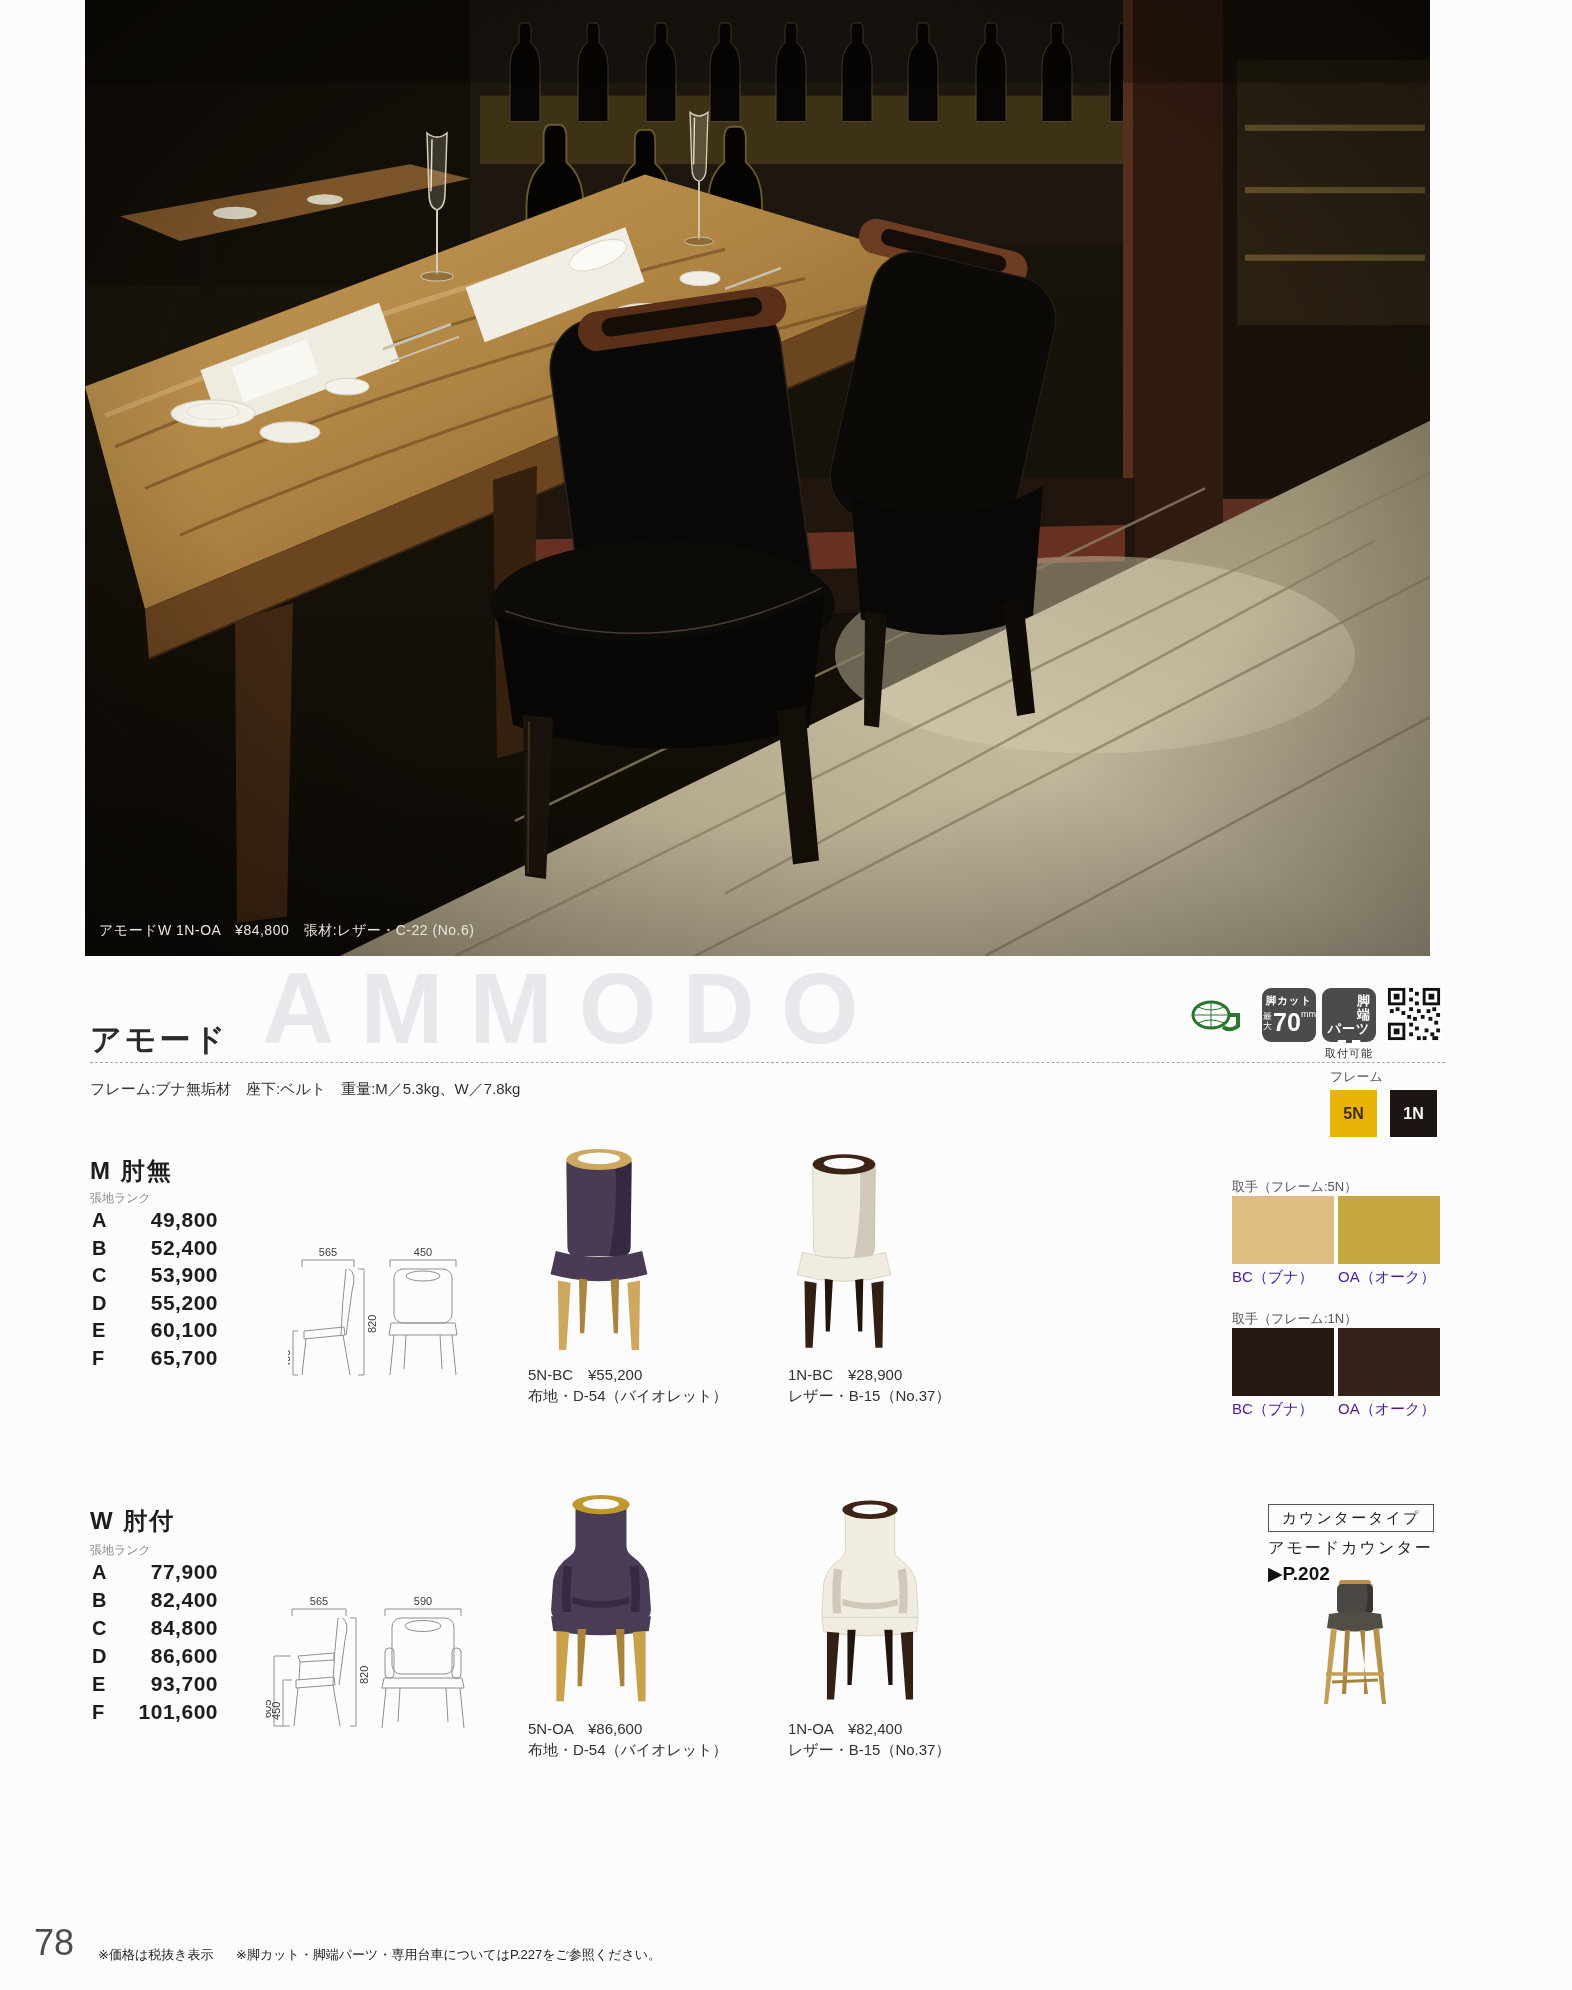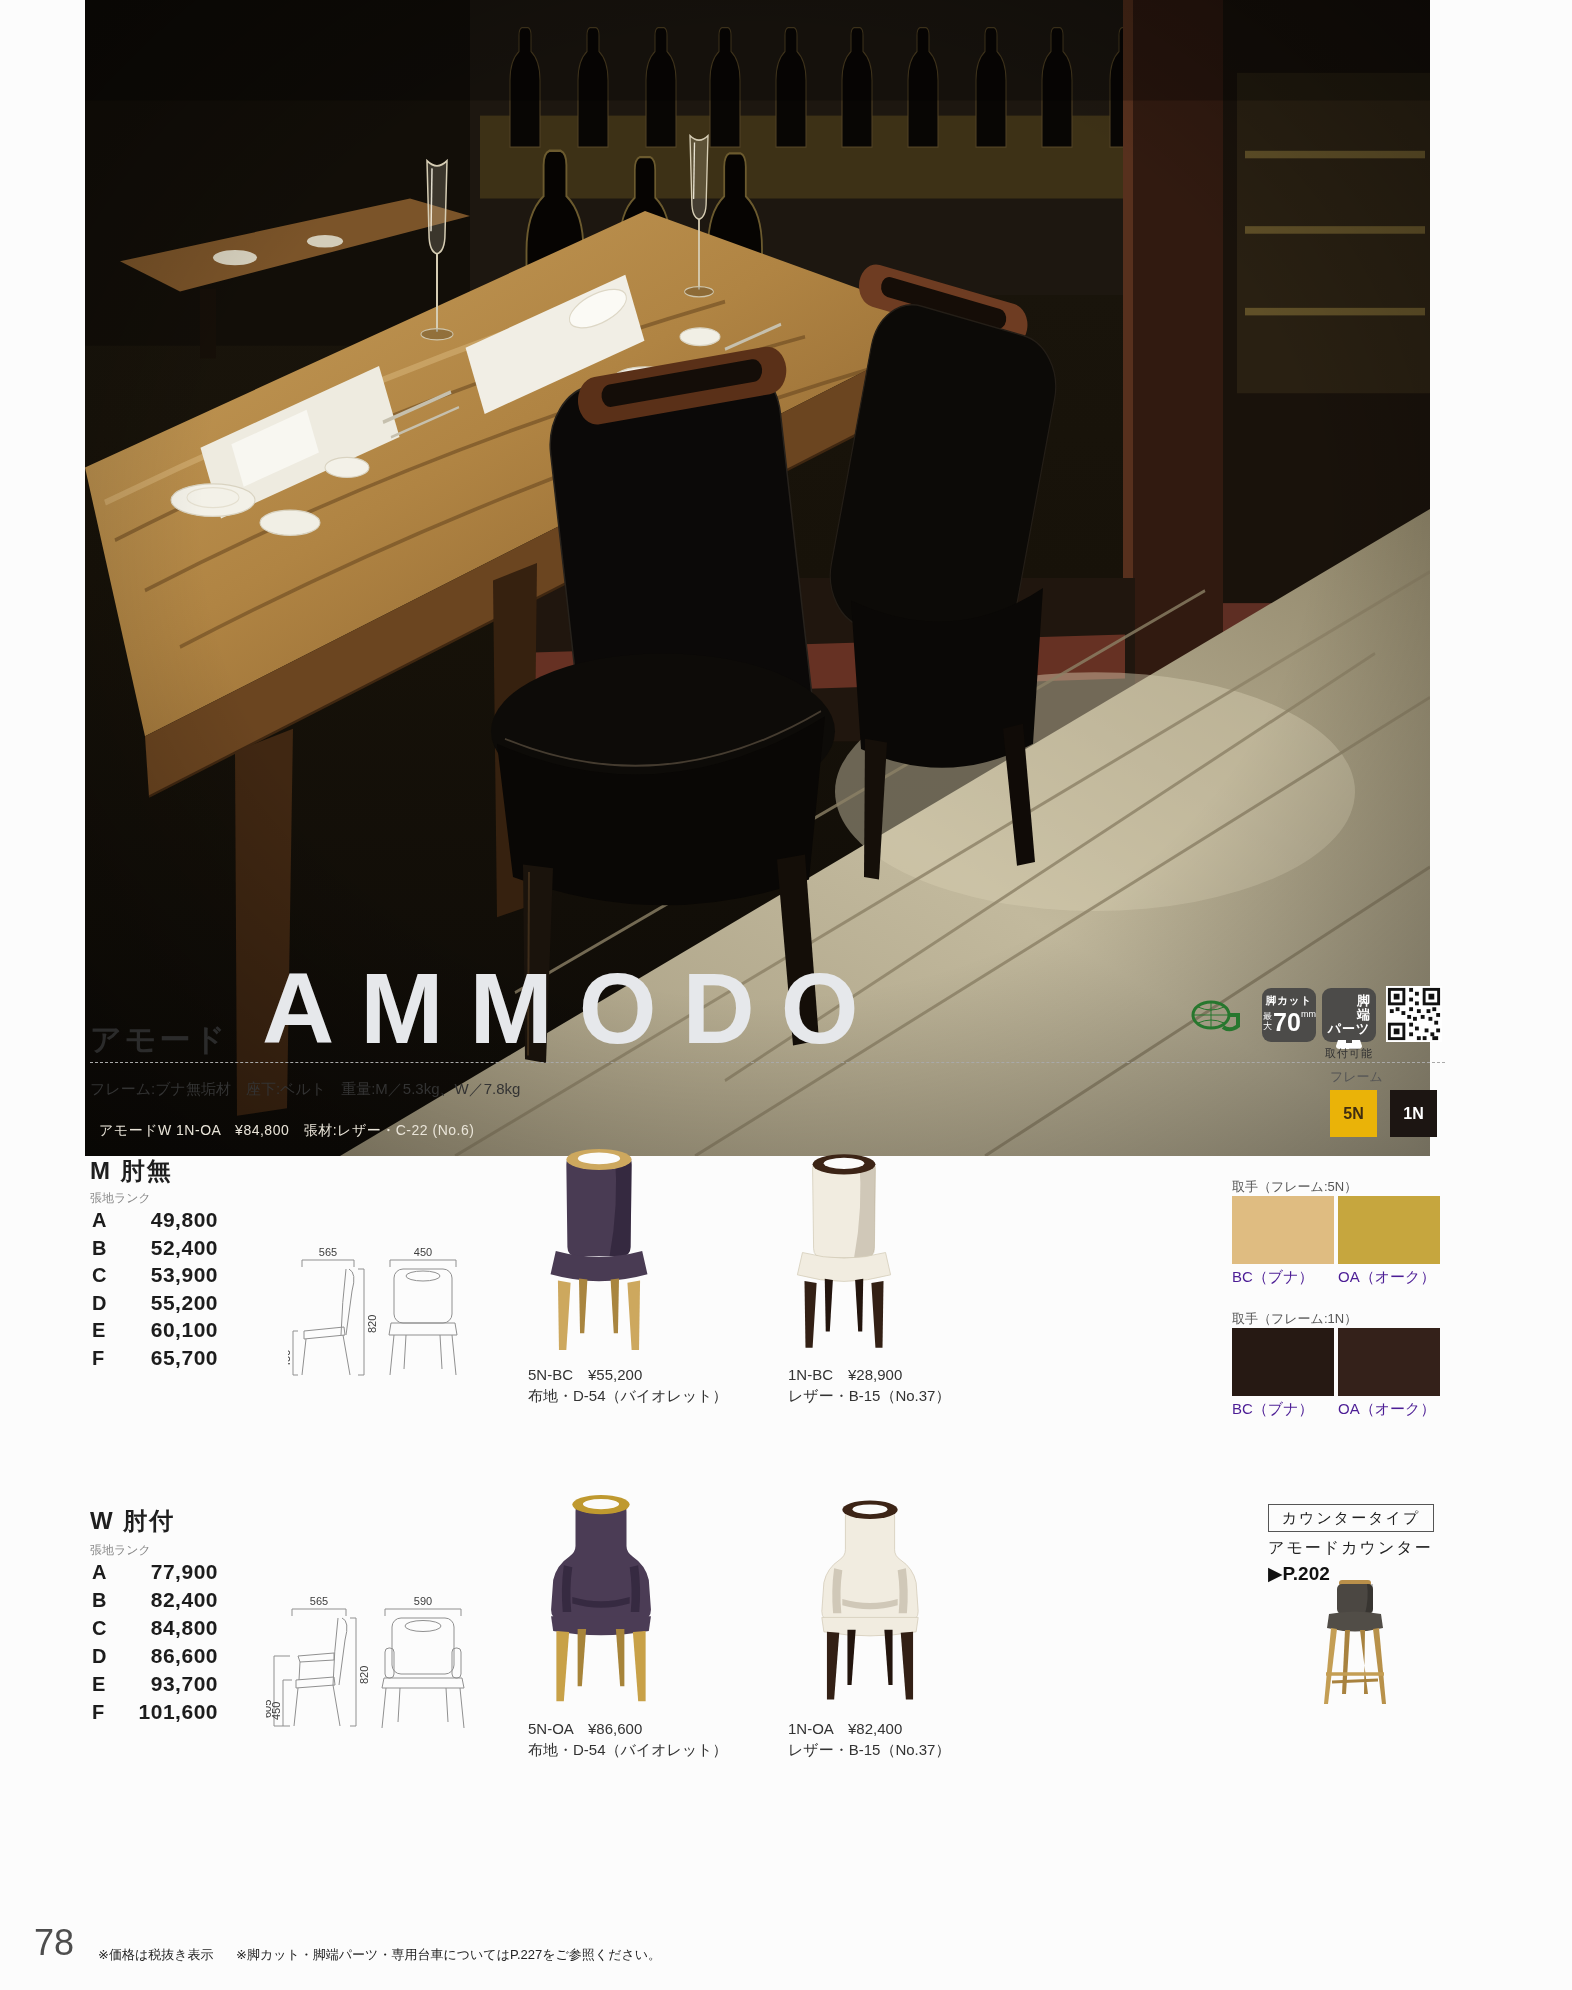--- a/index.html
+++ b/index.html
@@ -1,20 +1,20 @@
 <!DOCTYPE html>
 <html><head>
 <meta charset="utf-8">
 <style>
   html,body{margin:0;padding:0;background:#e8e8e8;}
   .page{position:relative;width:1572px;height:1990px;background:#fcfcfc;overflow:hidden;
         font-family:"Liberation Sans","DejaVu Sans",sans-serif;color:#222;}
 
   
-  .hero{position:absolute;left:85px;top:0;width:1345px;height:1156px;background:#14100a;}
+  .hero{position:absolute;left:85px;top:0;width:1345px;height:956px;background:#14100a;}
   .hero svg{display:block;width:100%;height:100%;}
   .hero-caption{position:absolute;left:14px;bottom:16px;font-size:14px;color:#e9e4d8;letter-spacing:.5px;}
 
   
   .watermark{position:absolute;left:262px;top:958px;font-size:100px;font-weight:600;
              letter-spacing:26px;color:#e6e8eb;line-height:100px;}
   .page-title{position:absolute;left:90px;top:998px;font-size:31px;font-weight:700;color:#2b2b2b;letter-spacing:3px;}
   .gmark{position:absolute;left:1190px;top:996px;width:52px;height:38px;}
   .badge{position:absolute;width:54px;height:54px;background:#4c4b49;border-radius:9px;color:#fff;text-align:center;}
   .badge1{left:1262px;top:988px;}

